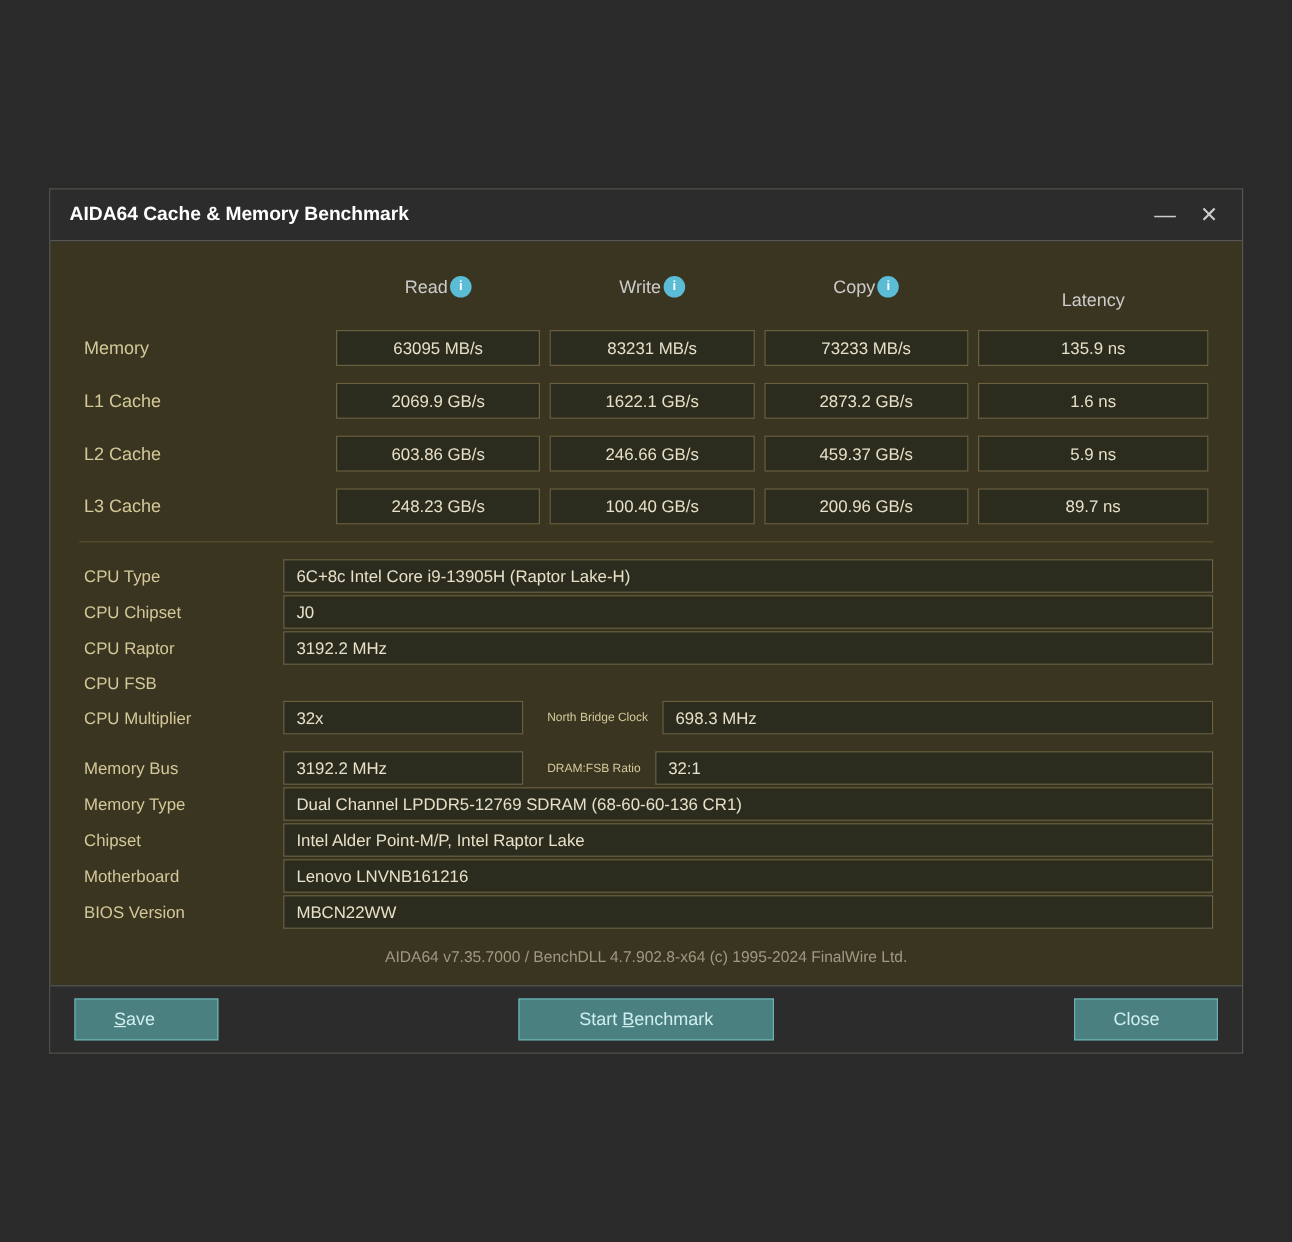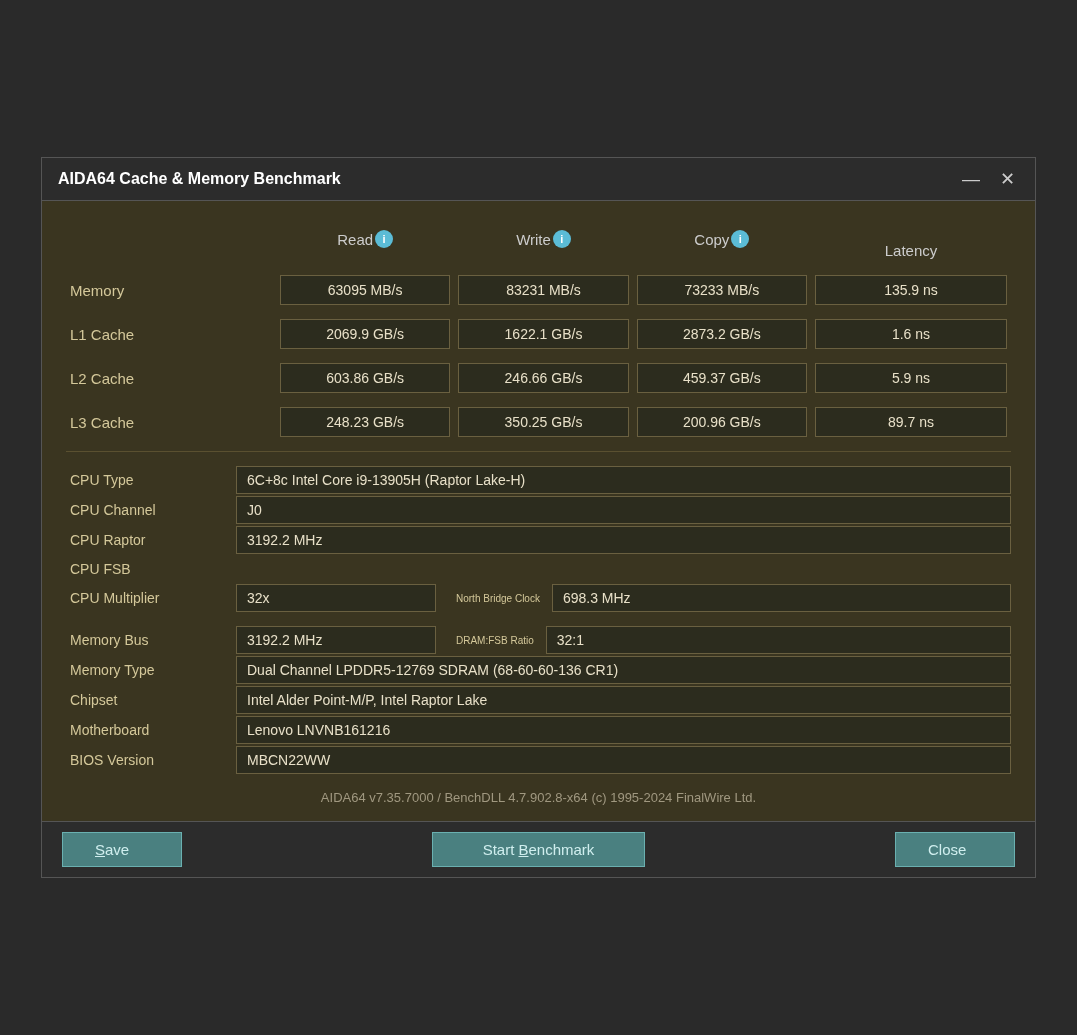--- a/index.html
+++ b/index.html
@@ -257,36 +257,36 @@
       <div class="row-label">L2 Cache</div>
       <div class="bench-value">603.86 GB/s</div>
       <div class="bench-value">246.66 GB/s</div>
       <div class="bench-value">459.37 GB/s</div>
       <div class="bench-value">5.9 ns</div>
     </div>
 
     <div class="bench-row">
       <div class="row-label">L3 Cache</div>
       <div class="bench-value">248.23 GB/s</div>
-      <div class="bench-value">350.25 GB/s</div>
+      <div class="bench-value">100.40 GB/s</div>
       <div class="bench-value">200.96 GB/s</div>
       <div class="bench-value">89.7 ns</div>
     </div>
 
     <hr class="divider">
 
     <div class="info-section">
 
       <div class="info-row">
         <div class="info-label">CPU Type</div>
         <div class="info-value-box">6C+8c Intel Core i9-13905H  (Raptor Lake-H)</div>
       </div>
 
       <div class="info-row">
-        <div class="info-label">CPU Channel</div>
+        <div class="info-label">CPU Chipset</div>
         <div class="info-value-box">J0</div>
       </div>
 
       <div class="info-row">
         <div class="info-label">CPU Raptor</div>
         <div class="info-value-box">3192.2 MHz</div>
       </div>
 
       <div class="info-row">
         <div class="info-label">CPU FSB</div>

